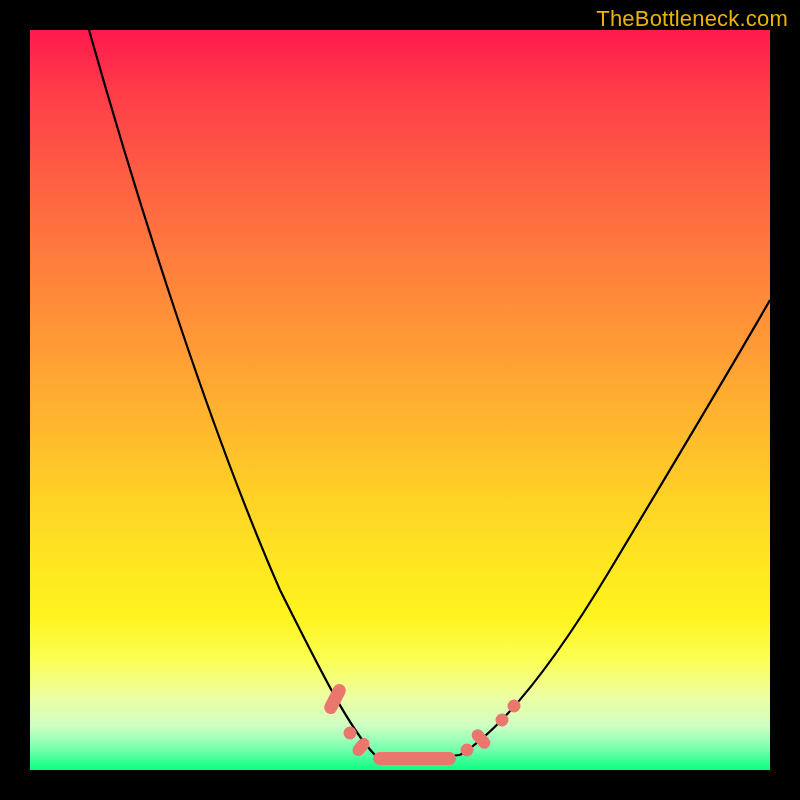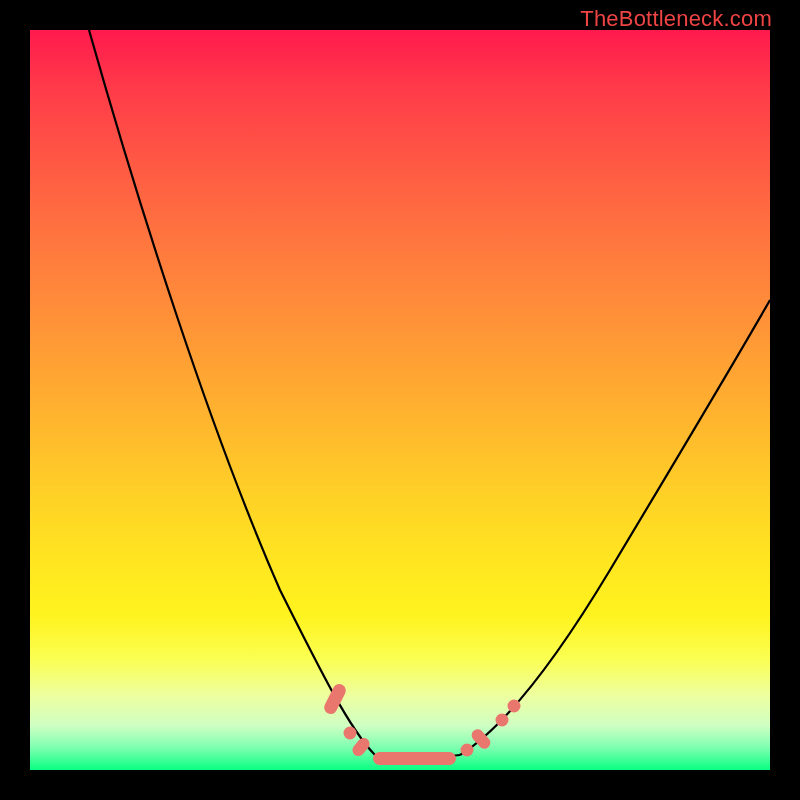--- a/index.html
+++ b/index.html
@@ -30,22 +30,22 @@
       #fbff52 85%,
       #edffa0 90%,
       #cfffc3 94%,
       #7dffb0 97%,
       #09ff82 100%
     );
   }
   .attribution {
     position: absolute;
     top: 6px;
-    right: 28px;
-    color: #ef4444;
+    right: 12px;
+    color: #eab308;
     font-size: 22px;
     letter-spacing: 0.2px;
     font-weight: 400;
   }
   svg.curves {
     position: absolute;
     left: 0;
     top: 0;
     width: 740px;
     height: 740px;

